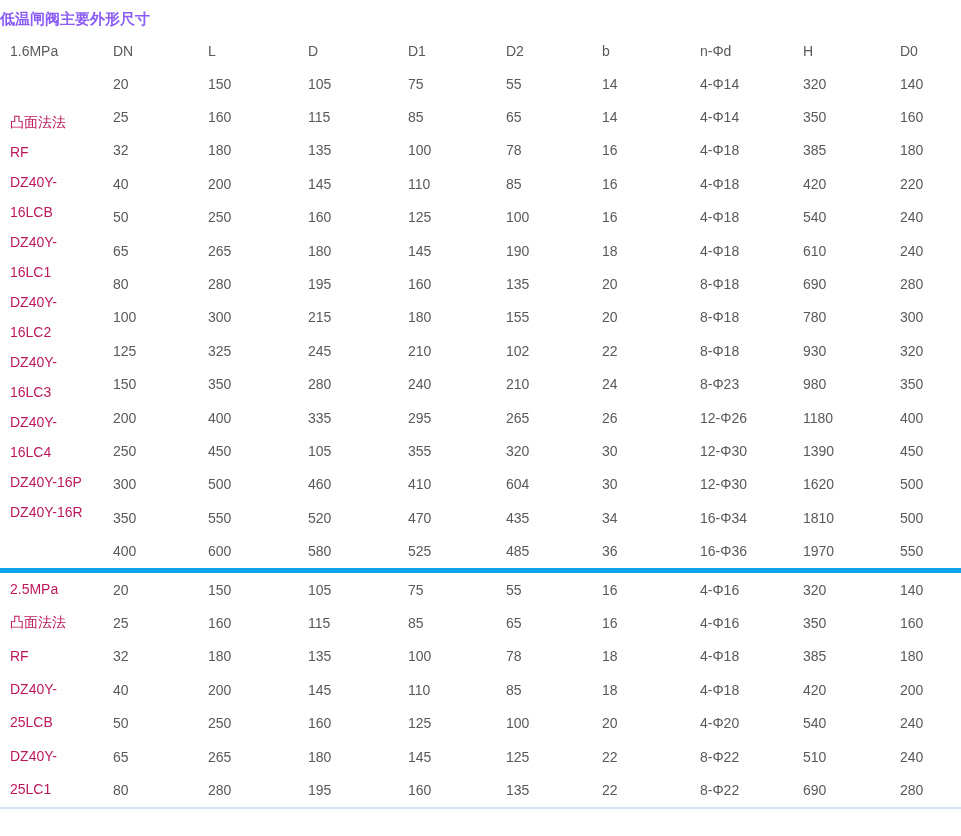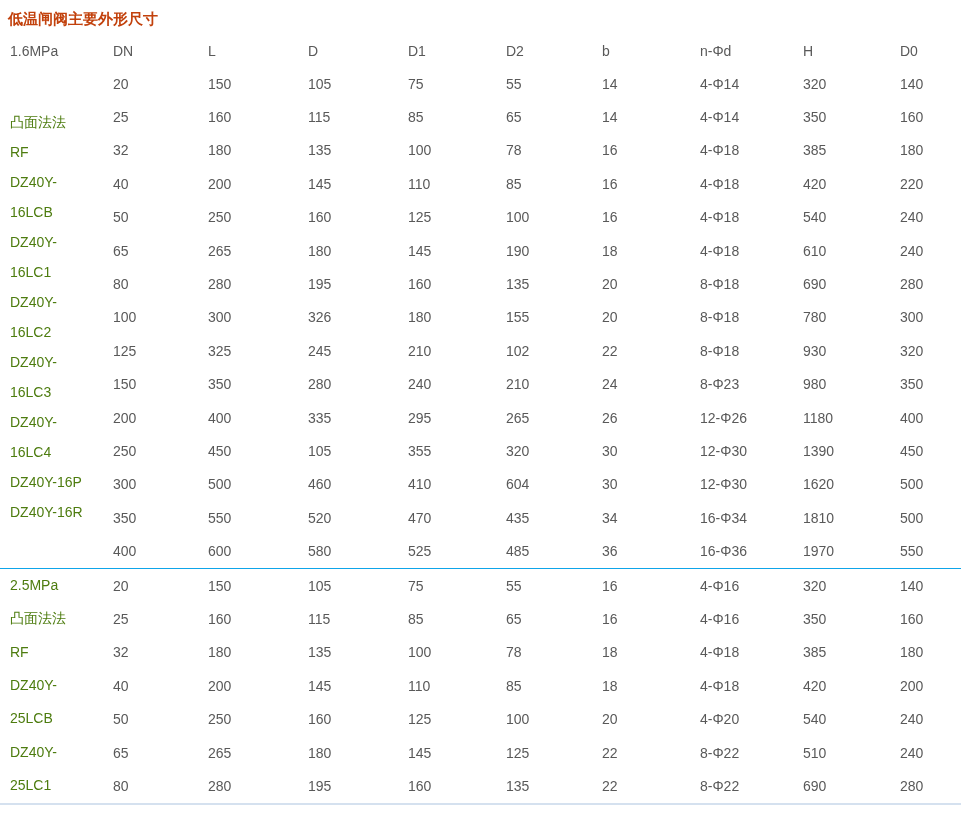--- a/index.html
+++ b/index.html
@@ -10,25 +10,25 @@
     height: 836px;
     overflow: hidden;
     font-family: "Liberation Sans", "DejaVu Sans", sans-serif;
   }
   .page {
     width: 961px;
     height: 836px;
     position: relative;
   }
   .doc-title {
-    margin: 10px 0 0 8px;
+    margin: 10px 0 0 0;
     font-size: 15px;
     line-height: 18px;
     font-weight: bold;
-    color: #c2410c;
+    color: #8b5cf6;
   }
   .doc-subtitle {
     margin: 15px 0 0 8px;
     font-size: 15px;
     line-height: 18px;
     font-weight: bold;
     color: #333333;
   }
   table.spec {
     margin-top: 6px;
@@ -49,27 +49,27 @@
     overflow: hidden;
   }
   table.spec thead th {
     height: 33px;
   }
   td.label-cell {
     vertical-align: middle;
   }
   td.label-cell .label-line {
     line-height: 30px;
-    color: #4d7c0f;
+    color: #be185d;
   }
   tbody.s1 td.label-cell .label-line {
     line-height: 33.3px;
   }
   tbody.s1 tr:first-child td {
-    border-top: 1px solid #0ea5e9;
+    border-top: 5px solid #0ea5e9;
   }
 </style>
 </head>
 <body>
 
 <div class="page">
 
   <div class="doc-title">低温闸阀主要外形尺寸</div>
 
 
@@ -190,21 +190,21 @@
           <td>160</td>
           <td>135</td>
           <td>20</td>
           <td>8-Φ18</td>
           <td>690</td>
           <td>280</td>
         </tr>
         <tr>
           <td>100</td>
           <td>300</td>
-          <td>326</td>
+          <td>215</td>
           <td>180</td>
           <td>155</td>
           <td>20</td>
           <td>8-Φ18</td>
           <td>780</td>
           <td>300</td>
         </tr>
         <tr>
           <td>125</td>
           <td>325</td>

